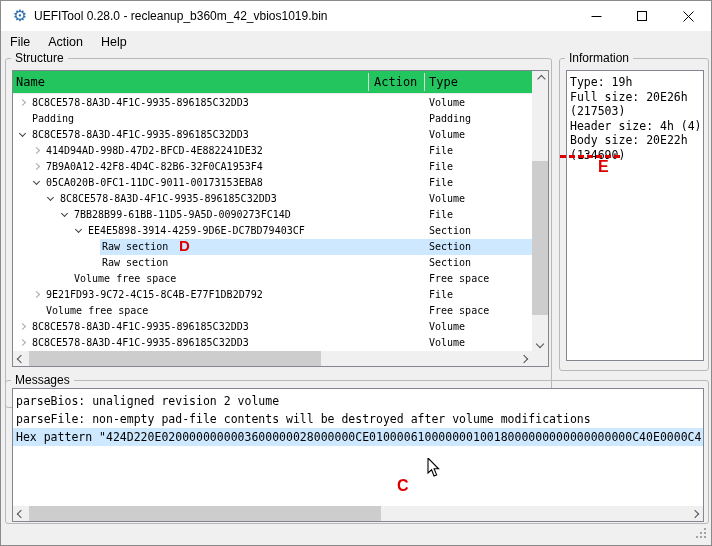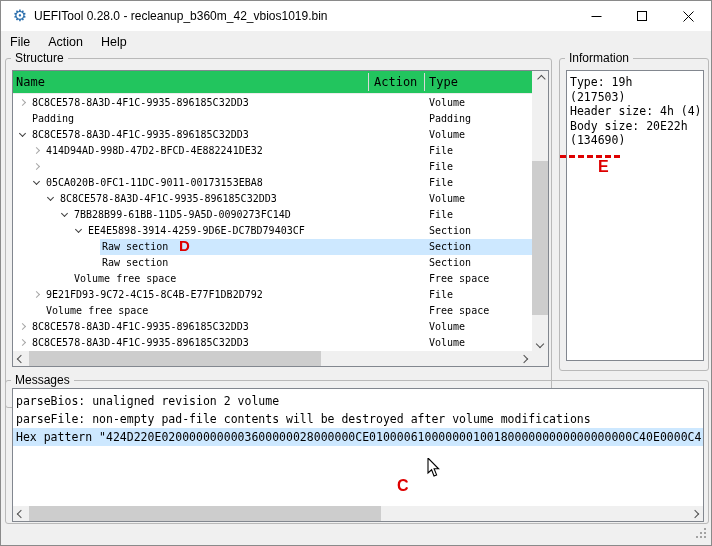--- a/index.html
+++ b/index.html
@@ -148,20 +148,21 @@
     <span class="tname" style="left: 19px;">8C8CE578-8A3D-4F1C-9935-896185C32DD3</span>
     <span class="ttype">Volume</span>
   </div>
           <div class="trow" style="top: 72px;">
     <span class="chev collapsed" style="left: 21px;"></span>
     <span class="tname" style="left: 33px;">414D94AD-998D-47D2-BFCD-4E882241DE32</span>
     <span class="ttype">File</span>
   </div>
           <div class="trow" style="top: 88px;">
     <span class="chev collapsed" style="left: 21px;"></span>
+    <span class="tname" style="left: 33px;">7B9A0A12-42F8-4D4C-82B6-32F0CA1953F4</span>
     <span class="ttype">File</span>
   </div>
           <div class="trow" style="top: 104px;">
     <span class="chev expanded" style="left: 21px;"></span>
     <span class="tname" style="left: 33px;">05CA020B-0FC1-11DC-9011-00173153EBA8</span>
     <span class="ttype">File</span>
   </div>
           <div class="trow" style="top: 120px;">
     <span class="chev expanded" style="left: 35px;"></span>
     <span class="tname" style="left: 47px;">8C8CE578-8A3D-4F1C-9935-896185C32DD3</span>
@@ -242,20 +243,21 @@
       </div>
       <div id="tree-corner"></div>
     </div>
   </div>
 
   <div id="gb-info" class="groupbox">
     <span class="gb-label">Information</span>
     <div id="info-widget" class="widget">
       <div id="info-lines">
           <div class="info-line">Type: 19h</div>
+          <div class="info-line">Full size: 20E26h</div>
           <div class="info-line">(217503)</div>
           <div class="info-line">Header size: 4h (4)</div>
           <div class="info-line">Body size: 20E22h</div>
           <div class="info-line">(134690)</div>
         </div>
     </div>
   </div>
 
   <div id="gb-messages" class="groupbox">
     <span class="gb-label">Messages</span>

